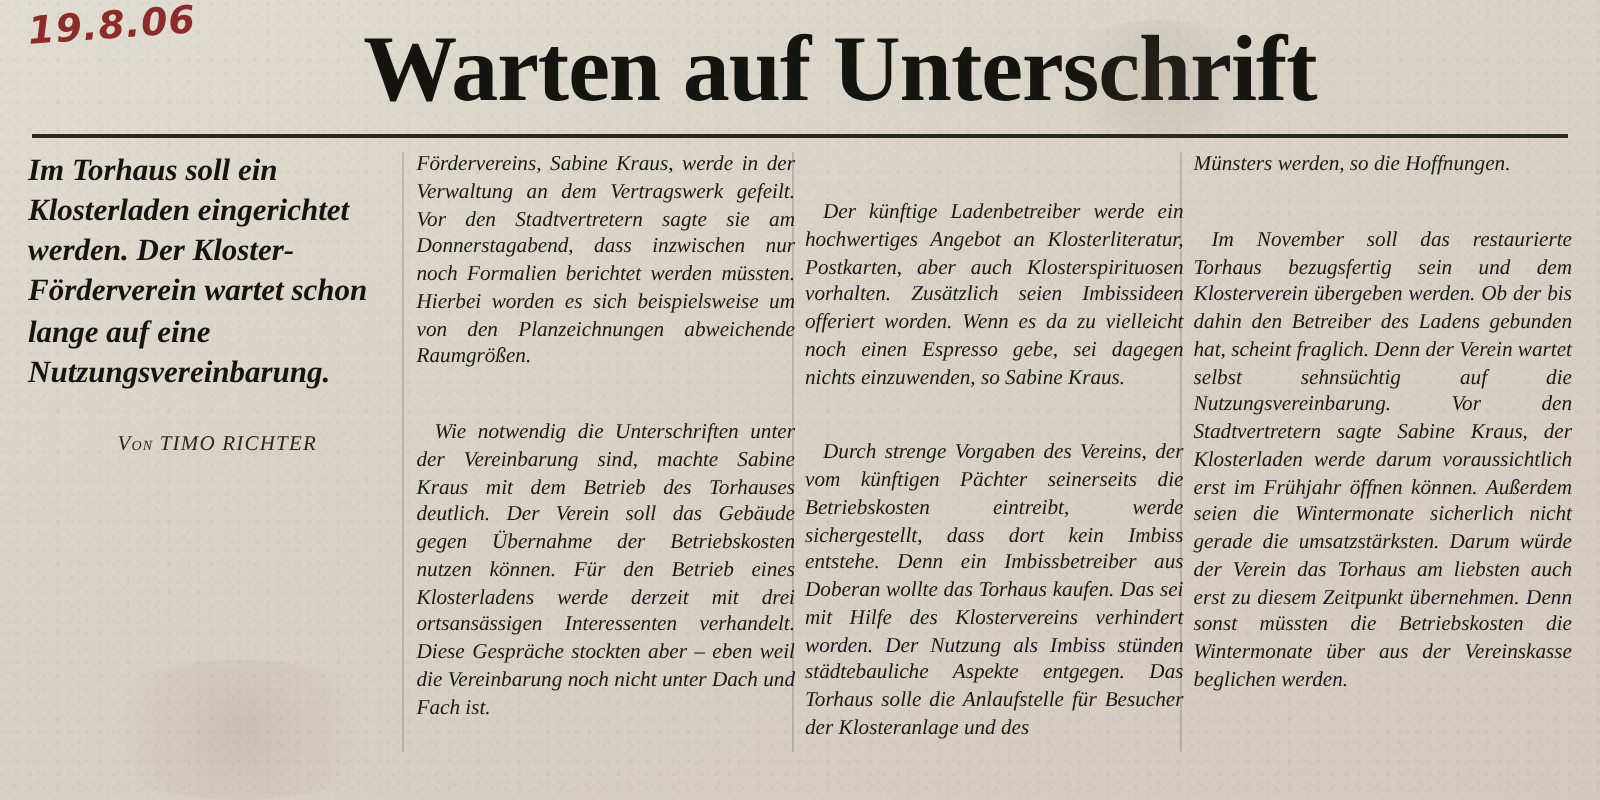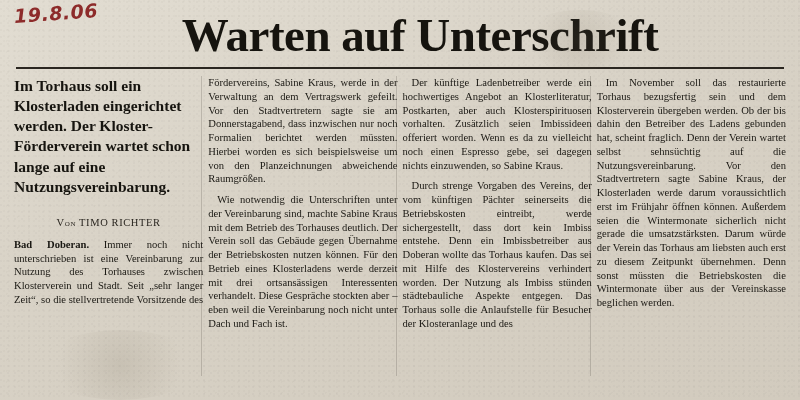--- a/index.html
+++ b/index.html
@@ -59,20 +59,21 @@
   }
   .rule {
     height: 2px;
     background: #2a2620;
     margin: 8px 2px 7px 2px;
   }
   .cols {
     display: flex;
     gap: 5px;
     height: 300px;
+    font-style: italic;
   }
   .col {
     width: 25%;
     position: relative;
   }
   .col + .col::before {
     content: "";
     position: absolute;
     left: -7px;
     top: 0;
@@ -104,20 +105,21 @@
     font-size: 10.6px;
     line-height: 1.30;
     color: #1a1813;
     margin: 0 0 7px 0;
     text-align: justify;
     hyphens: auto;
     -webkit-hyphens: auto;
   }
   p.body.indent {
     text-indent: 9px;
+    margin-top: 24px;
   }
   .dateline {
     font-weight: bold;
   }
   .smudge {
     position: absolute;
     pointer-events: none;
     border-radius: 50%;
     background: radial-gradient(circle, rgba(120,110,92,0.16), rgba(120,110,92,0) 70%);
   }
@@ -134,31 +136,31 @@
 
   <h1 class="headline">Warten auf Unterschrift</h1>
 
   <div class="rule"></div>
 
   <div class="cols">
 
     <div class="col">
       <p class="lead">Im Torhaus soll ein Klosterladen eingerichtet werden. Der Kloster-Förderverein wartet schon lange auf eine Nutzungsvereinbarung.</p>
       <div class="byline">Von TIMO RICHTER</div>
-      <p class="body"><span class="dateline">Bad Doberan.</span><span> Immer noch nicht unterschrieben ist eine Vereinbarung zur Nutzung des Torhauses zwischen Klosterverein und Stadt. Seit „sehr langer Zeit“, so die stellvertretende Vorsitzende des</span></p>
     </div>
 
     <div class="col">
       <p class="body">Fördervereins, Sabine Kraus, werde in der Verwaltung an dem Vertragswerk gefeilt. Vor den Stadtvertretern sagte sie am Donnerstagabend, dass inzwischen nur noch Formalien berichtet werden müssten. Hierbei worden es sich beispielsweise um von den Planzeichnungen abweichende Raumgrößen.</p>
       <p class="body indent">Wie notwendig die Unterschriften unter der Vereinbarung sind, machte Sabine Kraus mit dem Betrieb des Torhauses deutlich. Der Verein soll das Gebäude gegen Übernahme der Betriebskosten nutzen können. Für den Betrieb eines Klosterladens werde derzeit mit drei ortsansässigen Interessenten verhandelt. Diese Gespräche stockten aber – eben weil die Vereinbarung noch nicht unter Dach und Fach ist.</p>
     </div>
 
     <div class="col">
       <p class="body indent">Der künftige Ladenbetreiber werde ein hochwertiges Angebot an Klosterliteratur, Postkarten, aber auch Klosterspirituosen vorhalten. Zusätzlich seien Imbissideen offeriert worden. Wenn es da zu vielleicht noch einen Espresso gebe, sei dagegen nichts einzuwenden, so Sabine Kraus.</p>
       <p class="body indent">Durch strenge Vorgaben des Vereins, der vom künftigen Pächter seinerseits die Betriebskosten eintreibt, werde sichergestellt, dass dort kein Imbiss entstehe. Denn ein Imbissbetreiber aus Doberan wollte das Torhaus kaufen. Das sei mit Hilfe des Klostervereins verhindert worden. Der Nutzung als Imbiss stünden städtebauliche Aspekte entgegen. Das Torhaus solle die Anlaufstelle für Besucher der Klosteranlage und des</p>
     </div>
 
     <div class="col">
+      <p class="body">Münsters werden, so die Hoffnungen.</p>
       <p class="body indent">Im November soll das restaurierte Torhaus bezugsfertig sein und dem Klosterverein übergeben werden. Ob der bis dahin den Betreiber des Ladens gebunden hat, scheint fraglich. Denn der Verein wartet selbst sehnsüchtig auf die Nutzungsvereinbarung. Vor den Stadtvertretern sagte Sabine Kraus, der Klosterladen werde darum voraussichtlich erst im Frühjahr öffnen können. Außerdem seien die Wintermonate sicherlich nicht gerade die umsatzstärksten. Darum würde der Verein das Torhaus am liebsten auch erst zu diesem Zeitpunkt übernehmen. Denn sonst müssten die Betriebskosten die Wintermonate über aus der Vereinskasse beglichen werden.</p>
     </div>
 
   </div>
 </div>
 
 </body></html>

